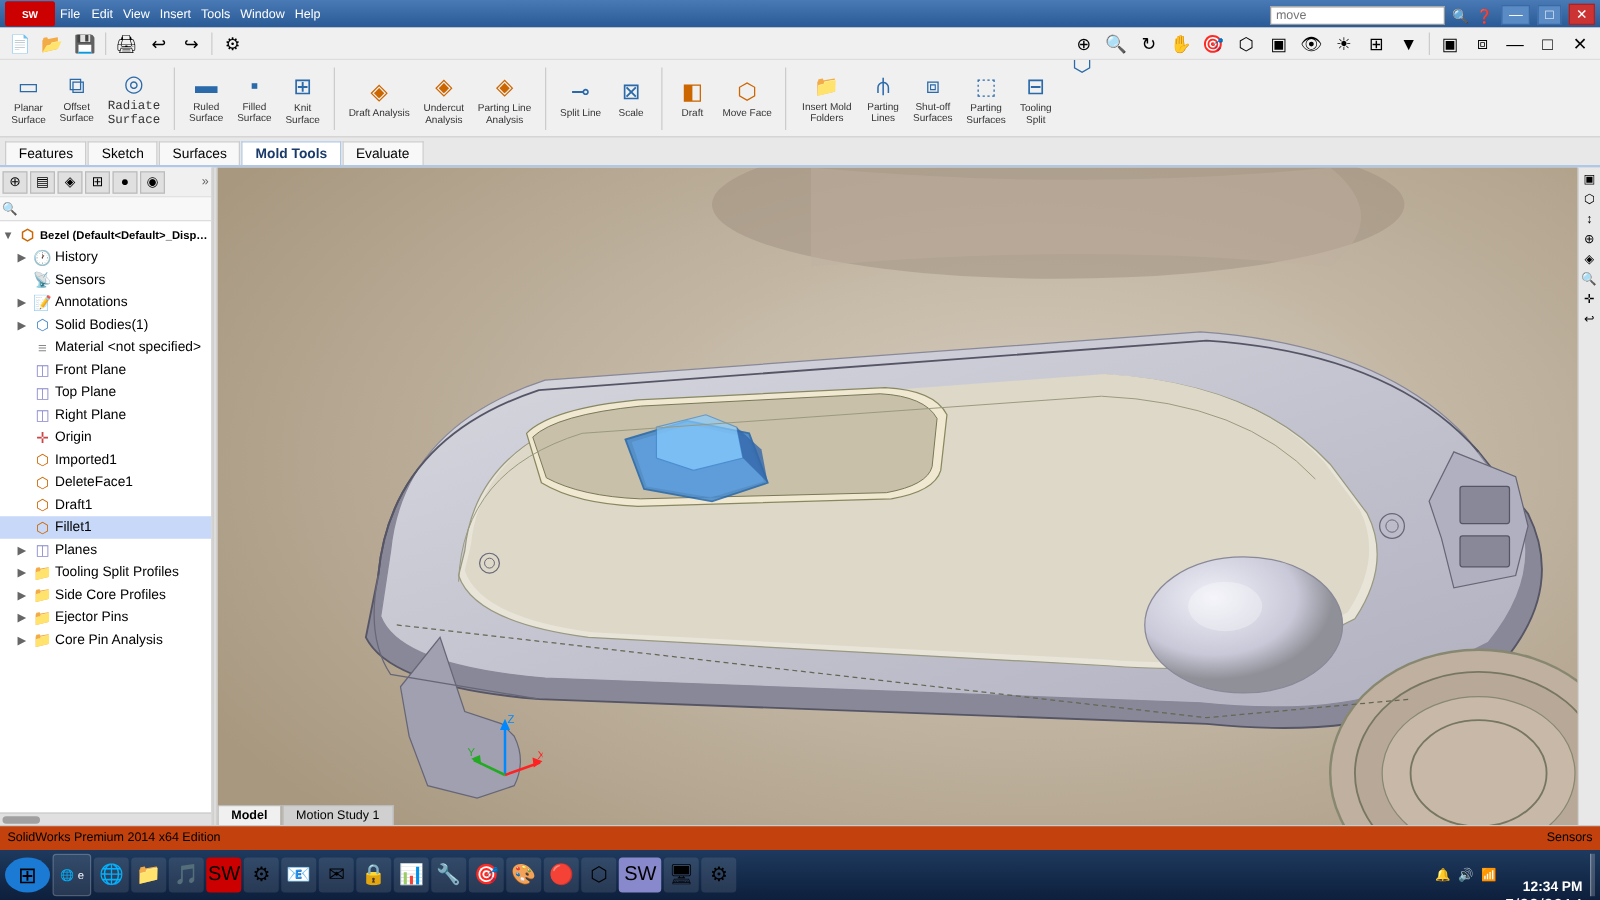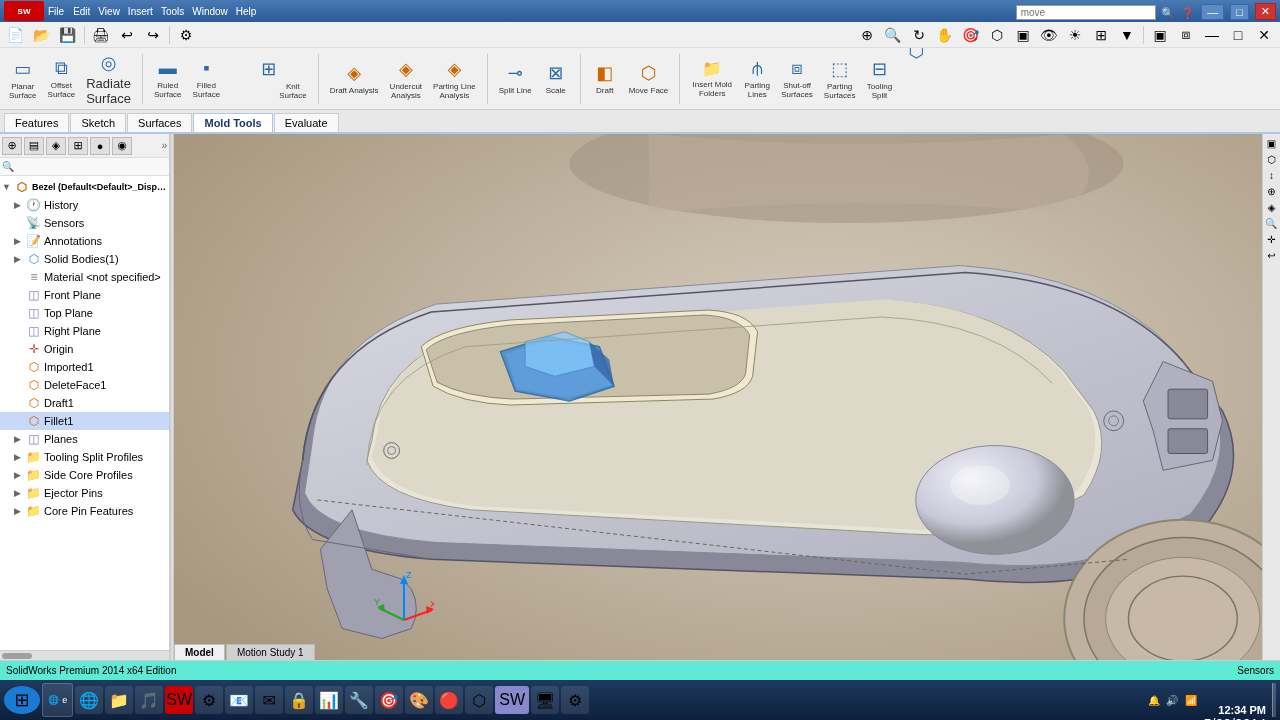--- a/index.html
+++ b/index.html
@@ -327,36 +327,36 @@
     <div class="tb-btn">
       <div class="icon" style="color:#2a6aaa;">▭</div>
       <span style="font-size:8px;">Planar<br>Surface</span>
     </div>
     <div class="tb-btn">
       <div class="icon" style="color:#2a6aaa;">⧉</div>
       <span style="font-size:8px;">Offset<br>Surface</span>
     </div>
     <div class="tb-btn">
       <div class="icon" style="color:#2a6aaa;">◎</div>
-      <span style="font-size:13px;">Radiate<br>Surface</span>
+      <span style="font-size:10px;font-family:Liberation Mono, monospace;">Radiate<br>Surface</span>
     </div>
   </div>
   <div style="width:1px;height:50px;background:#ccc;margin:0 2px;"></div>
   <div style="display:flex;align-items:center;gap:1px;">
     <div class="tb-btn">
       <div class="icon" style="color:#2a6aaa;">▬</div>
       <span style="font-size:8px;">Ruled<br>Surface</span>
     </div>
     <div class="tb-btn">
       <div class="icon" style="color:#2a6aaa;">▪</div>
       <span style="font-size:8px;">Filled<br>Surface</span>
     </div>
     <div class="tb-btn">
       <div class="icon" style="color:#2a6aaa;">⊞</div>
-      <span style="font-size:8px;margin-left:48px;">Knit<br>Surface</span>
+      <span style="font-size:8px;">Knit<br>Surface</span>
     </div>
   </div>
   <div style="width:1px;height:50px;background:#ccc;margin:0 2px;"></div>
   <div style="display:flex;align-items:center;gap:1px;">
     <div class="tb-btn">
       <div class="icon" style="color:#cc6600;">◈</div>
       <span style="font-size:8px;">Draft Analysis</span>
     </div>
     <div class="tb-btn">
       <div class="icon" style="color:#cc6600;">◈</div>
@@ -550,21 +550,21 @@
 
       <div class="tree-item" style="padding-left:14px;">
         <span class="tree-expand">▶</span>
         <span class="tree-icon" style="color:#cc9900;">📁</span>
         <span class="tree-label">Ejector Pins</span>
       </div>
 
       <div class="tree-item" style="padding-left:14px;">
         <span class="tree-expand">▶</span>
         <span class="tree-icon" style="color:#cc9900;">📁</span>
-        <span class="tree-label">Core Pin Features</span>
+        <span class="tree-label">Core Pin Analysis</span>
       </div>
     </div>
 
     <div class="scroll-h">
       <div class="scroll-thumb-h"></div>
     </div>
   </div>
 
   <div style="width:4px;background:#ddd;cursor:col-resize;border-left:1px solid #ccc;border-right:1px solid #ccc;"></div>
 
@@ -680,21 +680,21 @@
     <div class="right-btn">⬡</div>
     <div class="right-btn">↕</div>
     <div class="right-btn">⊕</div>
     <div class="right-btn">◈</div>
     <div class="right-btn">🔍</div>
     <div class="right-btn">✛</div>
     <div class="right-btn">↩</div>
   </div>
 </div>
 
-<div id="status-bar" style="position:absolute;bottom:40px;left:0;right:0;height:20px;background:#5eead4;border-top:1px solid #ccc;display:flex;align-items:center;padding:0 6px;font-size:10px;">
+<div id="status-bar" style="position:absolute;bottom:40px;left:0;right:0;height:20px;background:#c2410c;border-top:1px solid #ccc;display:flex;align-items:center;padding:0 6px;font-size:10px;">
   <span>SolidWorks Premium 2014 x64 Edition</span>
   <span style="margin-left:auto;">Sensors</span>
 </div>
 
 <div id="taskbar" style="position:absolute;bottom:0;left:0;right:0;height:40px;background:linear-gradient(to bottom, #1e3a5e, #0d1f3c);display:flex;align-items:center;padding:3px 4px;gap:2px;">
 
   <div class="taskbar-icon" style="background:#1a7ad4;width:36px;border-radius:50%;font-size:18px;">⊞</div>
 
   <div class="taskbar-btn" style="font-size:9px;padding:2px 5px;">
     <span>🌐</span>

